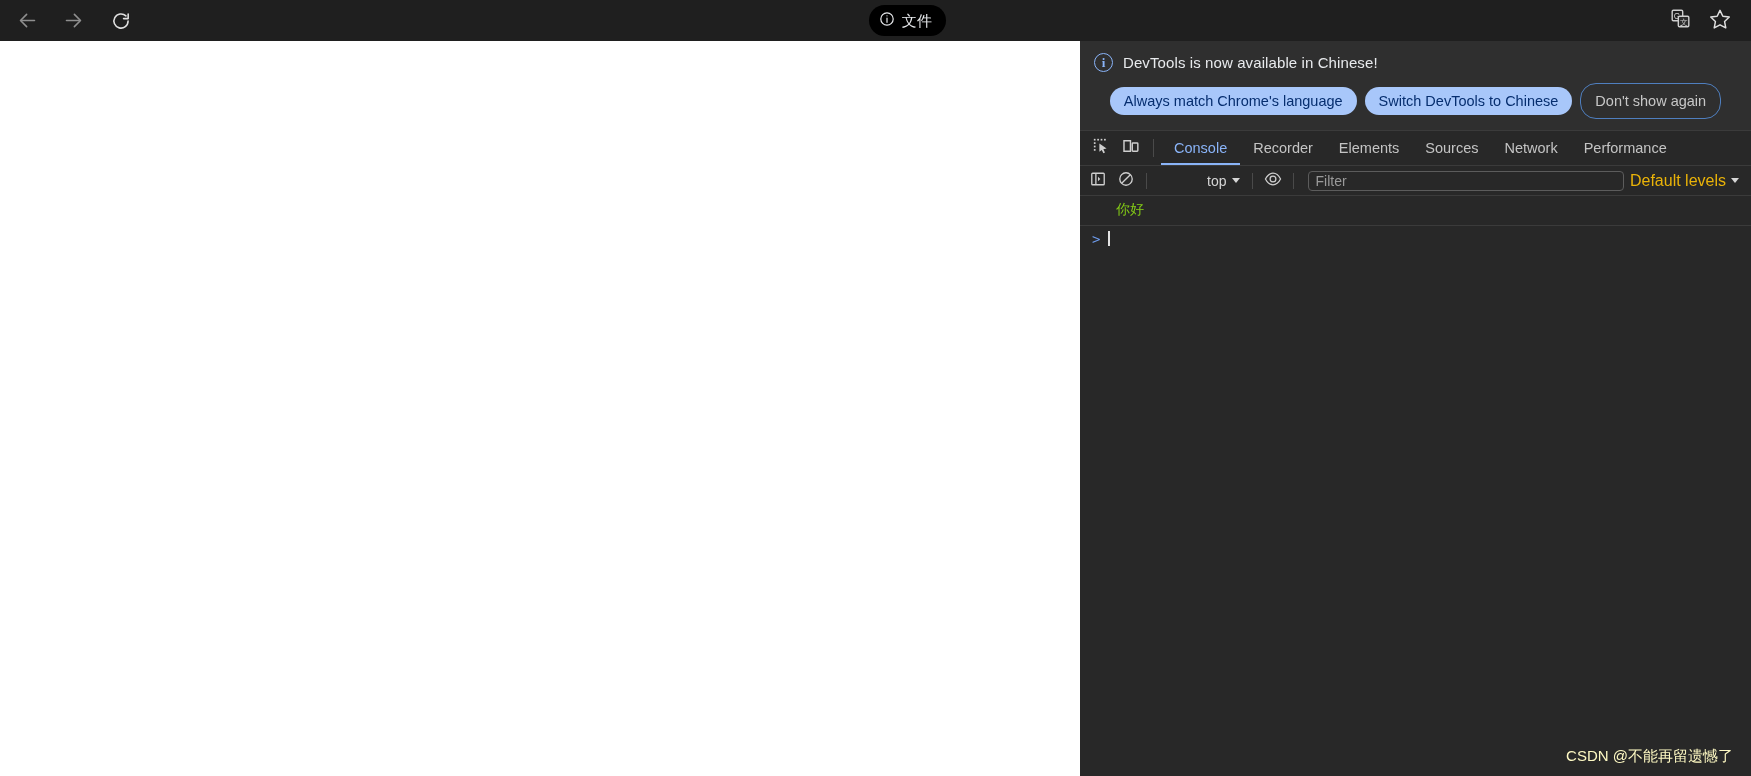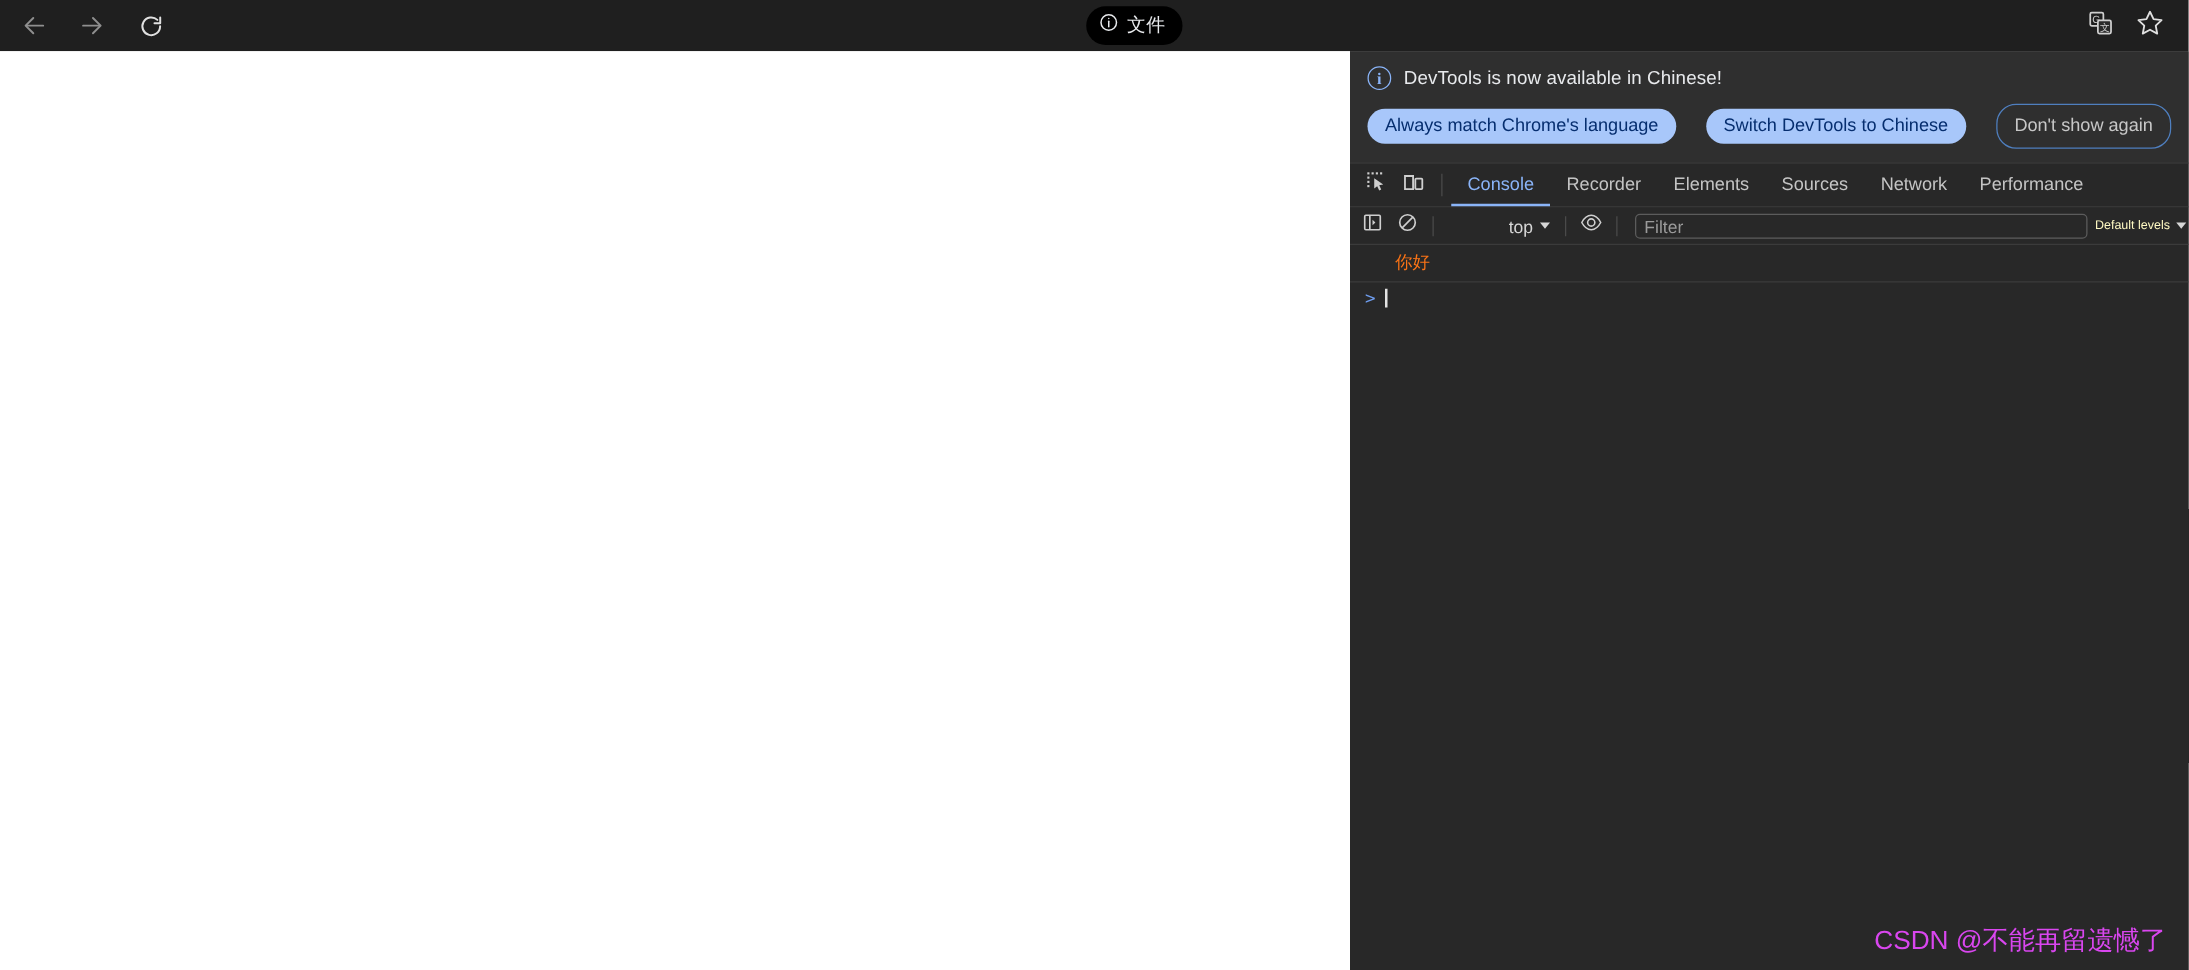--- a/index.html
+++ b/index.html
@@ -104,22 +104,23 @@
     color: #8ab4f8;
     font-size: 13px;
     font-family: "Liberation Serif", serif;
     font-weight: bold;
     line-height: 1;
   }
   .banner-text {
     font-size: 15px; color: #e8eaed; letter-spacing: .1px;
   }
   .banner-row2 {
-    display: flex; align-items: center; gap: 24px;
+    display: flex; align-items: center; gap: 8px;
     padding: 11px 14px 0 14px;
+    justify-content: center;
   }
   .btn-primary {
     background: #a8c7fa;
     color: #062e6f;
     border: none;
     border-radius: 16px;
     height: 28px;
     padding: 0 14px;
     font-size: 14.5px;
     font-family: "Liberation Sans", sans-serif;
@@ -212,37 +213,37 @@
     color: #d6d6d6;
     font-size: 14px;
     font-family: "Liberation Sans", sans-serif;
     padding: 0 6px;
     margin: 0 6px 0 8px;
     outline: none;
   }
   .filter-input::placeholder { color: #9a9a9a; }
   .levels-select {
     display: flex; align-items: center; gap: 5px;
-    font-size: 10px; color: #fef9c3;
-    flex: 0 0 auto; padding-right: 2px; cursor: pointer;
+    font-size: 16px; color: #eab308;
+    flex: 0 0 auto; padding-right: 12px; cursor: pointer;
     white-space: nowrap;
   }
 
   
   .dt-console {
     flex: 1 1 auto;
     background: #282828;
     position: relative;
     overflow: hidden;
   }
   .console-msg {
     padding: 5px 0 6px 36px;
     font-family: "DejaVu Sans Mono", monospace;
     font-size: 14px;
-    color: #f97316;
+    color: #84cc16;
     border-bottom: 1px solid #3b3b3b;
   }
   .console-prompt {
     display: flex; align-items: center;
     padding: 4px 0 4px 12px;
     height: 25px;
   }
   .prompt-arrow {
     color: #6e9ced;
     font-size: 14px;
@@ -253,22 +254,22 @@
   .prompt-caret {
     width: 1.5px; height: 15px; background: #e3e3e3;
     animation: blink 1.06s step-end infinite;
   }
   @keyframes blink { 50% { opacity: 0; } }
 
   
   .watermark {
     position: absolute;
     right: 18px; bottom: 10px;
-    font-size: 21px;
-    color: #d946ef;
+    font-size: 15px;
+    color: #fef9c3;
     white-space: nowrap;
   }
 </style>
 </head>
 <body>
 
 <div id="app">
 
   <div class="browser-bar">
 

